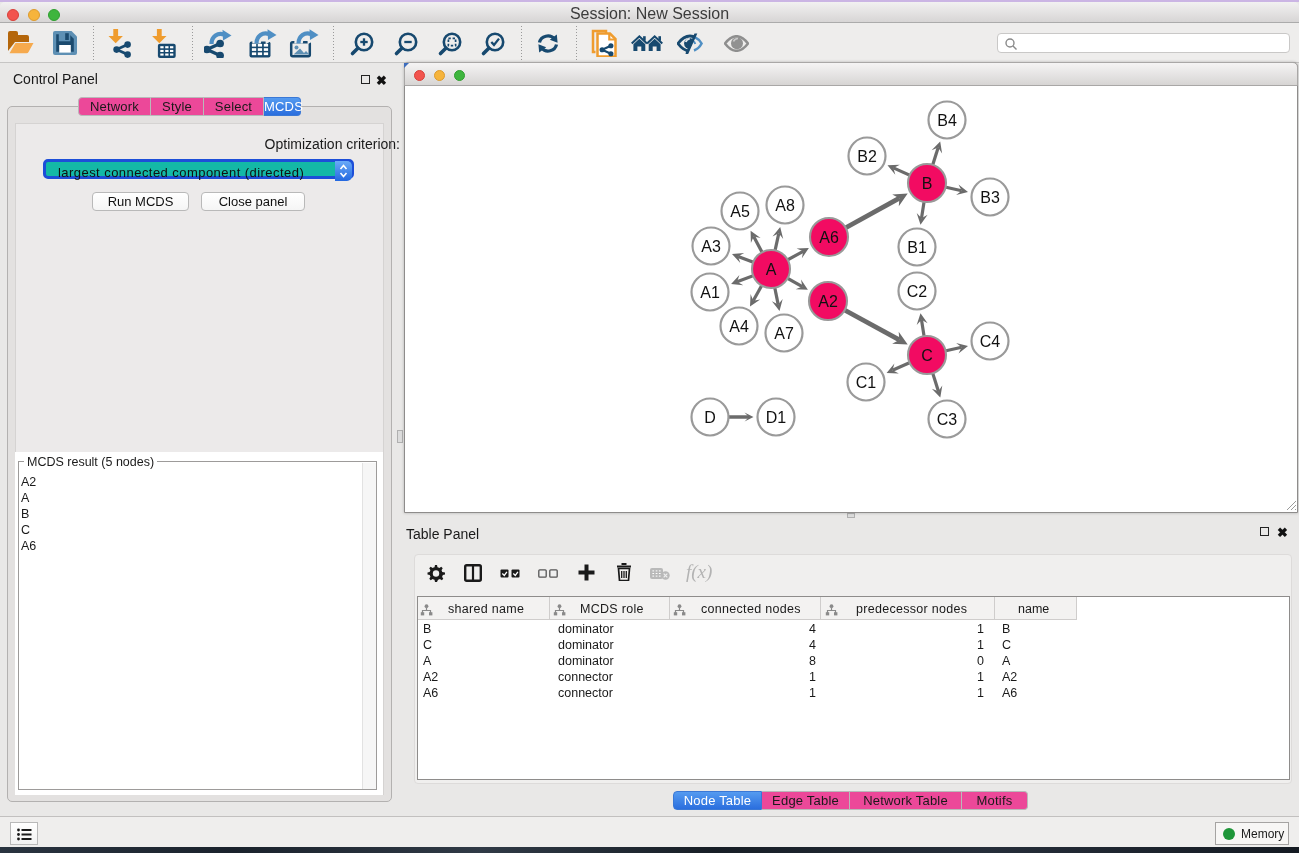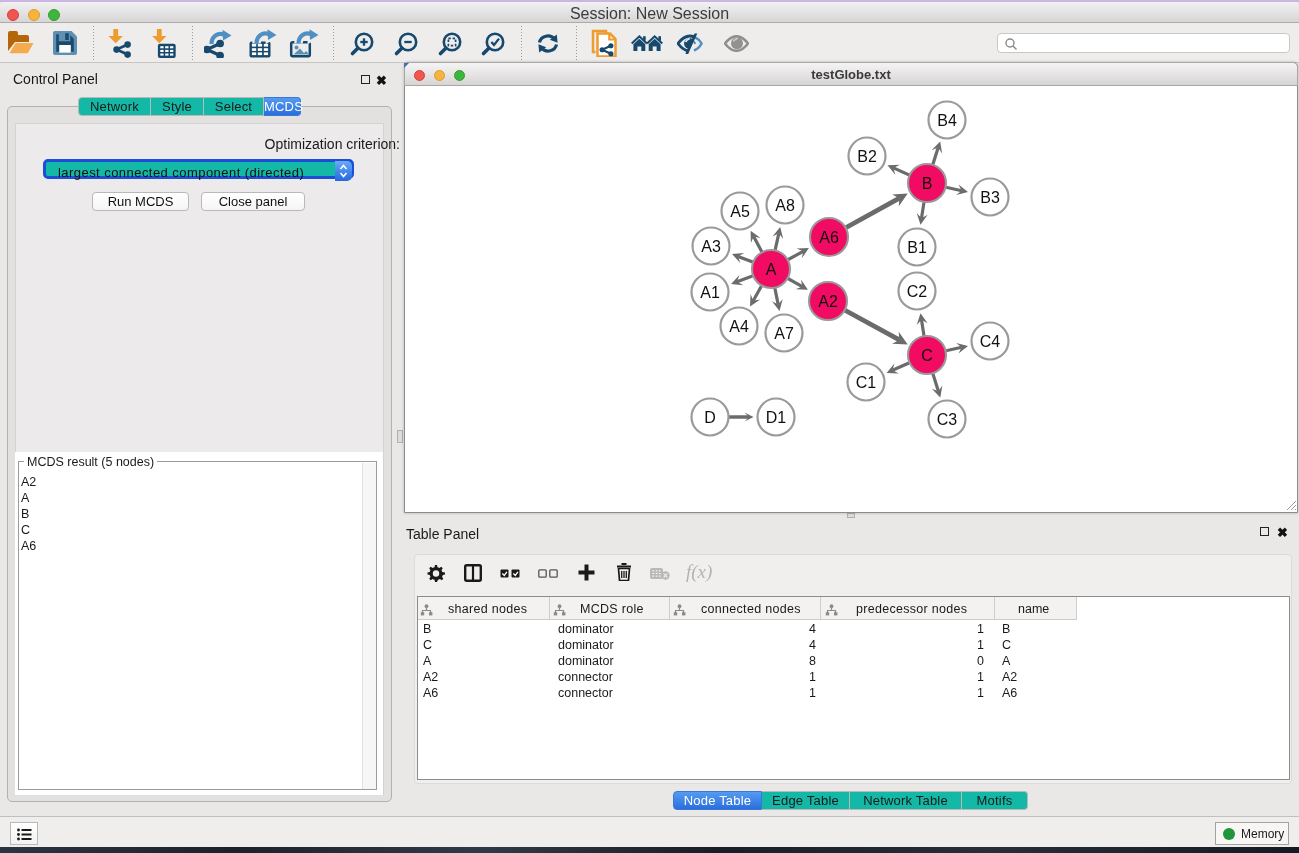--- a/index.html
+++ b/index.html
@@ -1,19 +1,19 @@
 <!DOCTYPE html>
 <html><head><meta charset="utf-8"><title>Session: New Session</title><style>
 *{margin:0;padding:0;box-sizing:border-box}
 html,body{width:1299px;height:853px;overflow:hidden}
 body{font-family:"Liberation Sans",sans-serif;background:#e9e8e7;position:relative;font-size:13px;color:#1a1a1a}
 .abs{position:absolute}
 .tl{width:12px;height:12px;border-radius:50%;display:inline-block}
 .winbtn{font-size:11px;color:#222;line-height:11px}
-.tab{display:inline-block;height:19px;line-height:18px;text-align:center;background:#14b8a6;border:1px solid #b9b9b9;border-left:none;font-size:13px;letter-spacing:0.2px;vertical-align:top}
+.tab{display:inline-block;height:19px;line-height:18px;text-align:center;background:#ec4899;border:1px solid #b9b9b9;border-left:none;font-size:13px;letter-spacing:0.2px;vertical-align:top}
 .tab.first{border-left:1px solid #b9b9b9;border-radius:4px 0 0 4px}
 .tab.last{border-radius:0 4px 4px 0}
 .tab.sel{background:linear-gradient(#559bf0,#2a6ede);color:#fff;border-color:#3a78d6}
 .btn{position:absolute;background:linear-gradient(#ffffff,#f5f5f5);border:1px solid #b9b9b9;border-radius:4px;text-align:center;font-size:13px;color:#111}
 </style></head>
 <body>
 <div class="abs" style="left:0;top:0;width:1299px;height:2px;background:#cbb5e4"></div>
 <div class="abs" style="left:0;top:847px;width:1299px;height:6px;background:linear-gradient(90deg,#2a3440 0%,#1a222c 18%,#303a46 37%,#171e26 55%,#262e3a 76%,#141a22 100%)"></div>
 <div class="abs" style="left:0;top:2px;width:1299px;height:21px;background:linear-gradient(#f2f1f1,#d7d5d5);border-bottom:1px solid #ababab;border-radius:5px 5px 0 0">
     <span class="tl" style="position:absolute;left:7px;top:6.5px;background:#f2544e;border:0.5px solid #d8403a"></span>
@@ -188,21 +188,20 @@
 <div class="abs" style="left:24px;top:455px;background:#fff;padding:0 3px;font-size:12.5px">MCDS result (5 nodes)</div>
 <div class="abs" style="left:21px;top:474px;font-size:12.5px;line-height:16px">A2<br>A<br>B<br>C<br>A6</div>
 <div class="abs" style="left:362px;top:463px;width:14px;height:326px;background:#f6f6f6;border-left:1px solid #e2e2e2"></div>
 <div class="abs" style="left:397px;top:430px;width:6px;height:13px;background:#dcdcdc;border:1px solid #b0b0b0"></div>
 <div class="abs" style="left:847px;top:513px;width:8px;height:5px;background:#dcdcdc;border:1px solid #b0b0b0"></div>
 <div class="abs" style="left:404px;top:62px;width:894px;height:451px;background:#fff;border:1px solid #8e8c8b;border-radius:5px 5px 0 0;box-shadow:0 0 3px rgba(0,0,0,0.25)"></div>
 <div class="abs" style="left:404px;top:62px;width:894px;height:24px;background:linear-gradient(#f5f4f4,#d7d5d4);border:1px solid #a9a7a6;border-radius:5px 5px 0 0">
     <span class="tl" style="position:absolute;left:8.5px;top:6.5px;width:11px;height:11px;background:#f2544e;border:0.5px solid #d8403a"></span>
     <span class="tl" style="position:absolute;left:28.5px;top:6.5px;width:11px;height:11px;background:#f6b43c;border:0.5px solid #dd9b2e"></span>
     <span class="tl" style="position:absolute;left:48.5px;top:6.5px;width:11px;height:11px;background:#3eb53e;border:0.5px solid #2f9f30"></span>
-    <div style="text-align:center;font-size:13px;font-weight:bold;color:#3a3a3a;padding-top:4px">testGlobe.txt</div>
   </div>
 <svg class="abs" style="left:405px;top:87px" width="893" height="426" font-family="Liberation Sans,sans-serif">
 <line x1="366.0" y1="182.0" x2="348.7" y2="149.6" stroke="#6b6b6b" stroke-width="3.2"></line>
 <polygon points="345.6,143.8 355.6,151.0 348.7,149.6 345.9,156.1" fill="#6b6b6b"></polygon>
 <line x1="366.0" y1="182.0" x2="373.8" y2="146.3" stroke="#6b6b6b" stroke-width="3.2"></line>
 <polygon points="375.2,140.0 378.2,151.9 373.8,146.3 367.5,149.6" fill="#6b6b6b"></polygon>
 <line x1="366.0" y1="182.0" x2="333.1" y2="169.4" stroke="#6b6b6b" stroke-width="3.2"></line>
 <polygon points="327.0,167.1 339.2,165.9 333.1,169.4 335.3,176.1" fill="#6b6b6b"></polygon>
 <line x1="366.0" y1="182.0" x2="332.1" y2="194.8" stroke="#6b6b6b" stroke-width="3.2"></line>
 <polygon points="326.1,197.1 334.4,188.0 332.1,194.8 338.3,198.3" fill="#6b6b6b"></polygon>
@@ -362,21 +361,21 @@
     <path d="M2.5,9 v-2.5 h8 v2.5 M6.5,4 v3" stroke="#8a8a8a" stroke-width="1.2" fill="none"></path>
     <rect x="0.8" y="8.2" width="3.4" height="3.2" fill="#8a8a8a"></rect>
     <rect x="9" y="8.2" width="3.4" height="3.2" fill="#8a8a8a"></rect>
   </svg>
 <svg class="abs" style="left:825px;top:604px" width="13" height="12" viewBox="0 0 13 12">
     <circle cx="6.5" cy="2.2" r="1.9" fill="#8a8a8a"></circle>
     <path d="M2.5,9 v-2.5 h8 v2.5 M6.5,4 v3" stroke="#8a8a8a" stroke-width="1.2" fill="none"></path>
     <rect x="0.8" y="8.2" width="3.4" height="3.2" fill="#8a8a8a"></rect>
     <rect x="9" y="8.2" width="3.4" height="3.2" fill="#8a8a8a"></rect>
   </svg>
-<div class="abs" style="left:448px;top:602px;font-size:12.5px;letter-spacing:0.3px">shared nodes</div>
+<div class="abs" style="left:448px;top:602px;font-size:12.5px;letter-spacing:0.3px">shared name</div>
 <div class="abs" style="left:580px;top:602px;font-size:12.5px;letter-spacing:0.3px">MCDS role</div>
 <div class="abs" style="left:701px;top:602px;font-size:12.5px;letter-spacing:0.3px">connected nodes</div>
 <div class="abs" style="left:856px;top:602px;font-size:12.5px;letter-spacing:0.3px">predecessor nodes</div>
 <div class="abs" style="left:1018px;top:602px;font-size:12.5px">name</div>
 <div class="abs" style="left:423px;top:622px;font-size:12.5px">B</div>
 <div class="abs" style="left:558px;top:622px;font-size:12.5px">dominator</div>
 <div class="abs" style="left:766px;top:622px;width:50px;text-align:right;font-size:12.5px">4</div>
 <div class="abs" style="left:934px;top:622px;width:50px;text-align:right;font-size:12.5px">1</div>
 <div class="abs" style="left:1002px;top:622px;font-size:12.5px">B</div>
 <div class="abs" style="left:423px;top:638px;font-size:12.5px">C</div>

